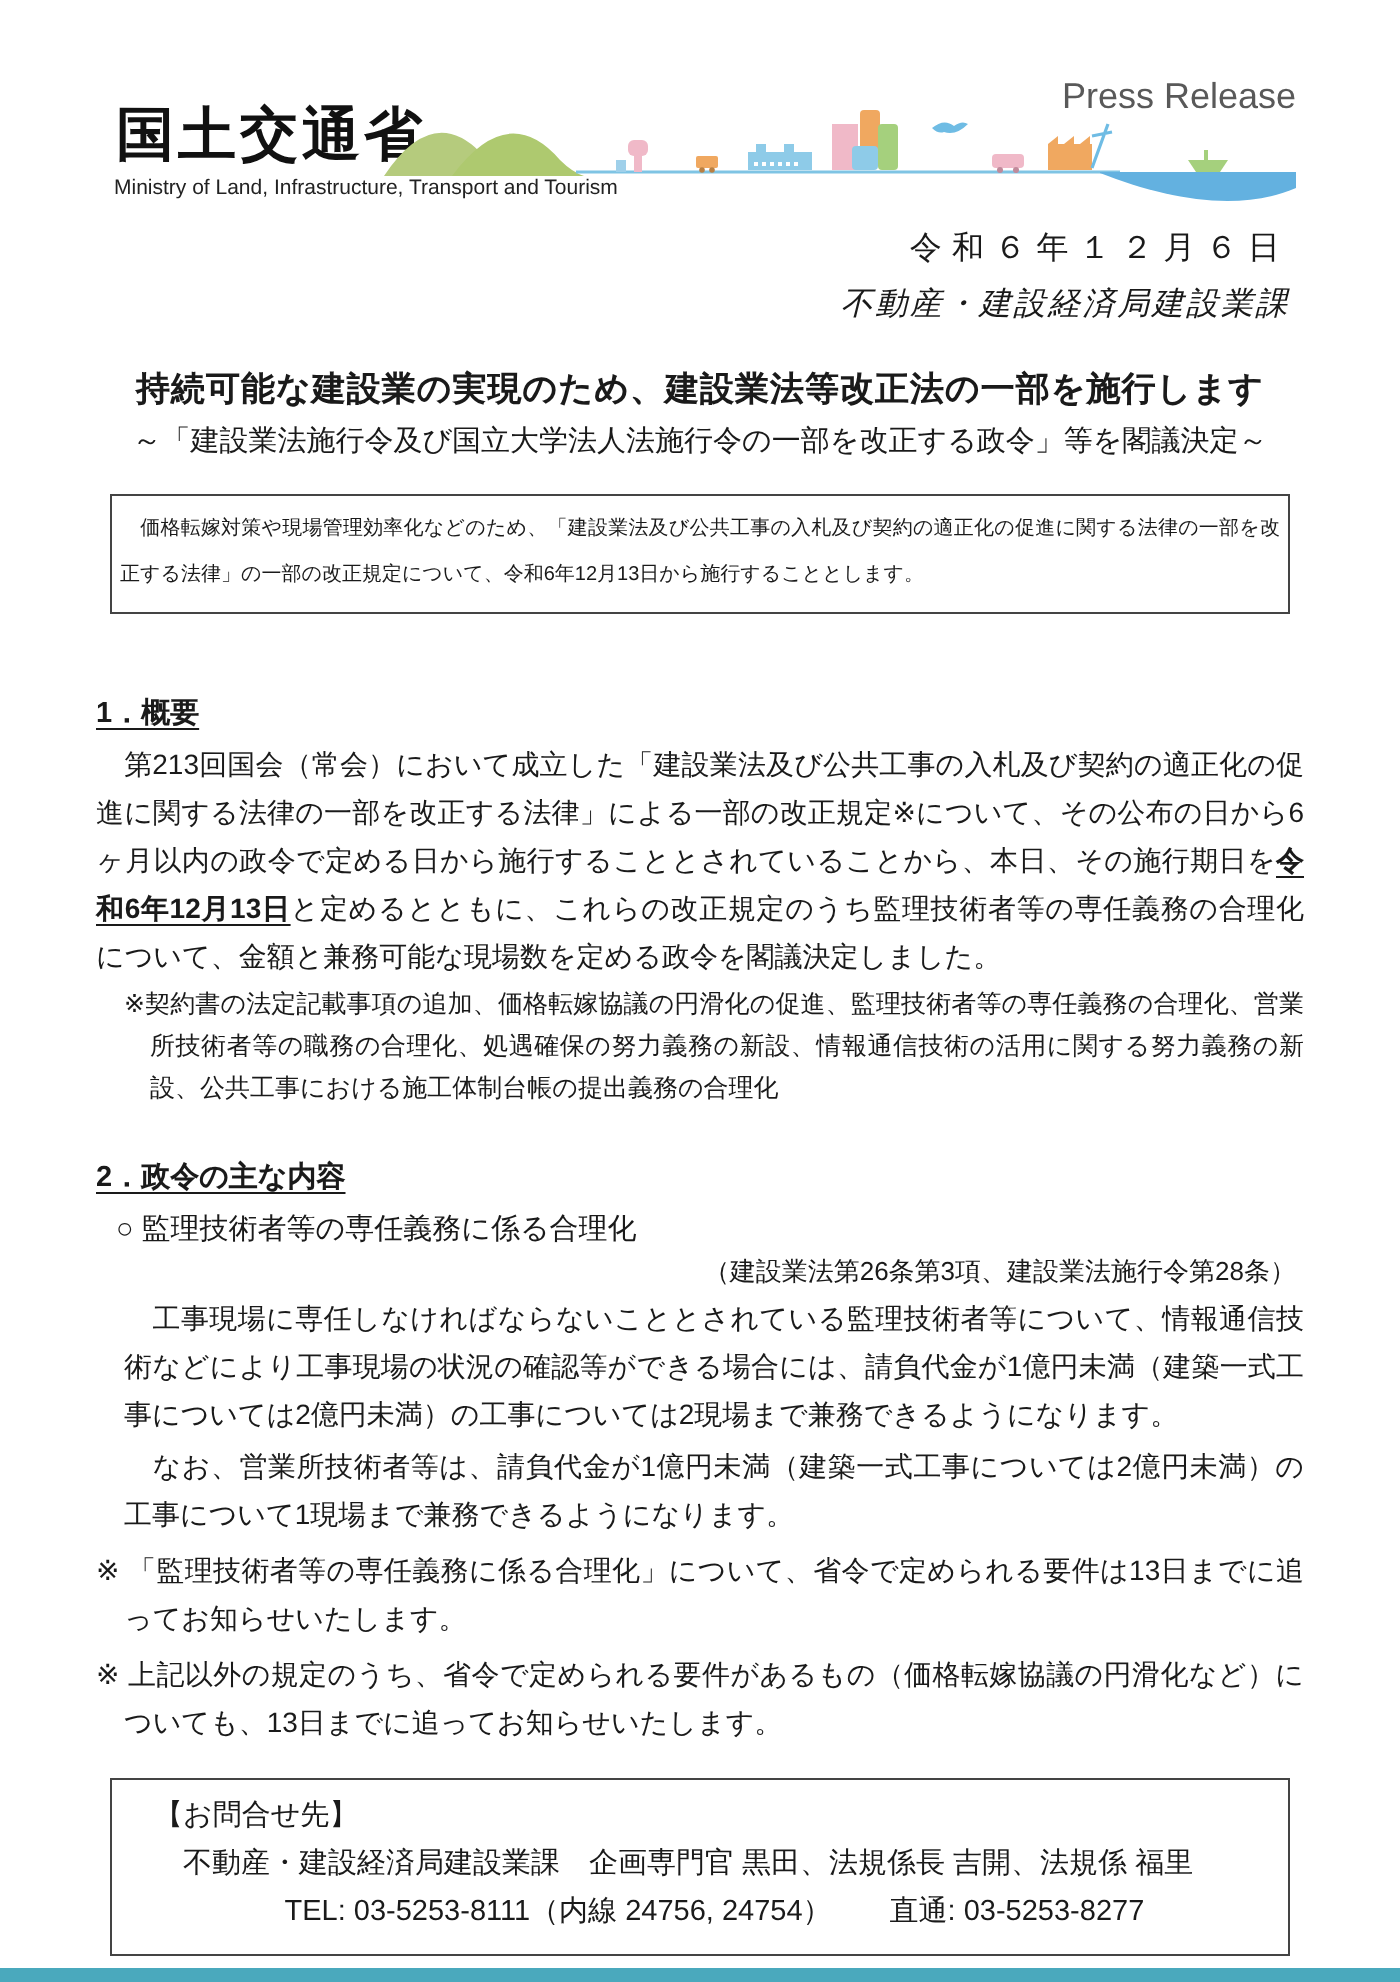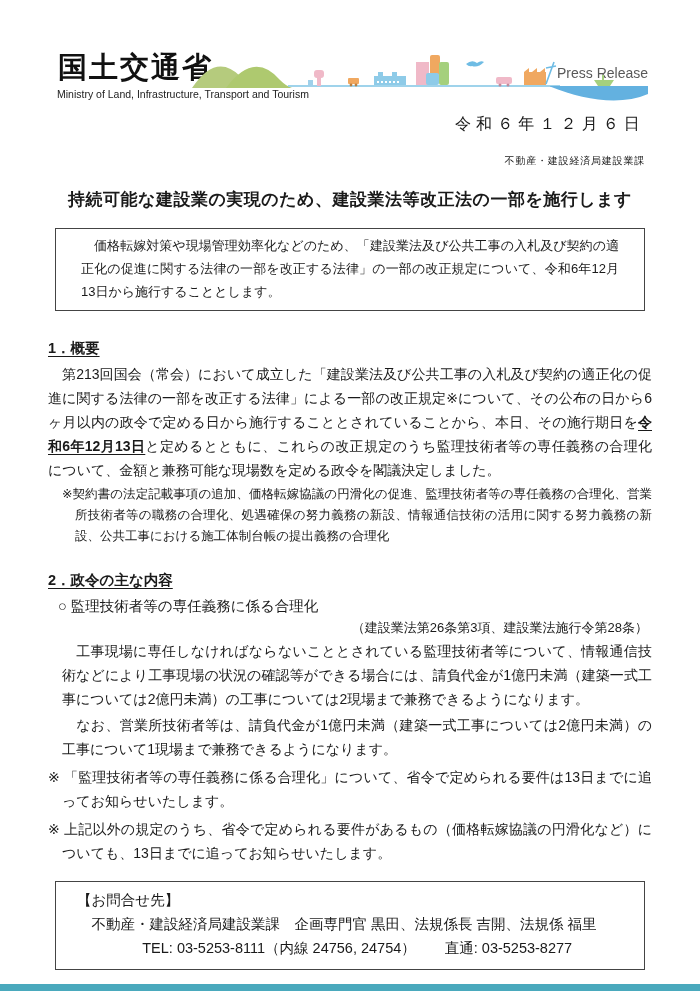--- a/index.html
+++ b/index.html
@@ -5,33 +5,33 @@
   html,body { margin:0; padding:0; background:#fff; }
   .page {
     position:relative; width:700px; height:991px; background:#ffffff;
     font-family:"Liberation Sans","DejaVu Sans",sans-serif; color:#1a1a1a;
     overflow:hidden; margin:0 auto;
   }
   
   .header { position:relative; height:108px; }
   .logo-ja { position:absolute; left:58px; top:48px; font-size:29px; font-weight:bold; letter-spacing:2px; color:#111; }
   .logo-en { position:absolute; left:57px; top:88px; font-size:10.5px; color:#222; }
-  .press-release { position:absolute; right:52px; top:38px; font-size:14px; color:#595959;margin-top:27px; }
+  .press-release { position:absolute; right:52px; top:38px; font-size:18px; color:#595959; }
   .hero-svg { position:absolute; left:188px; top:36px; }
   
   .meta { text-align:right; padding:6px 55px 0; }
   .meta-date { font-size:16px; letter-spacing:0.32em; }
-  .meta-dept { font-size:10px; letter-spacing:0.08em; margin-top:19px; }
+  .meta-dept { font-size:16px; letter-spacing:0.08em; margin-top:7px;font-style:italic; }
   
   .title { text-align:center; font-size:17px; font-weight:bold; margin-top:20px; letter-spacing:0.5px; }
   .subtitle { text-align:center; font-size:14.5px; margin-top:5px; }
   
   .summary-box {
-    border:1.5px solid #444; margin:17px 55px 4px; padding:5px 25px 7px;
-    font-size:13px; line-height:23px; text-align:justify;
+    border:1.5px solid #444; margin:17px 55px 16px; padding:5px 4px 7px;
+    font-size:10px; line-height:23px; text-align:justify;
   }
   .content { padding:0 48px; }
   .sec-heading { font-size:14.5px; font-weight:bold; margin-top:24px;
     text-decoration:underline; text-underline-offset:3px; display:inline-block; }
   .body-para { font-size:14px; line-height:24px; text-align:justify; margin-top:4px; }
   .bold-underline { font-weight:bold; text-decoration:underline; text-underline-offset:3px; }
   .fine-note { font-size:12.5px; line-height:21px; margin-top:2px;
     padding-left:27px; text-indent:-13px; text-align:justify; }
   .circle-item { font-size:14.5px; margin-top:7px; padding-left:10px; }
   .law-ref { font-size:13px; text-align:right; margin-top:3px; padding-right:4px; }
@@ -120,20 +120,21 @@
       </g>
     </svg>
   </div>
 
   <div class="meta">
     <div class="meta-date">令和６年１２月６日</div>
     <div class="meta-dept">不動産・建設経済局建設業課</div>
   </div>
 
   <div class="title">持続可能な建設業の実現のため、建設業法等改正法の一部を施行します</div>
+  <div class="subtitle">～「建設業法施行令及び国立大学法人法施行令の一部を改正する政令」等を閣議決定～</div>
 
   <div class="summary-box">　価格転嫁対策や現場管理効率化などのため、「建設業法及び公共工事の入札及び契約の適正化の促進に関する法律の一部を改正する法律」の一部の改正規定について、令和6年12月13日から施行することとします。</div>
 
   <div class="content">
 
     <div>
       <span class="sec-heading">1．概要</span>
     </div>
     <div class="body-para"><span>　第213回国会（常会）において成立した「建設業法及び公共工事の入札及び契約の適正化の促進に関する法律の一部を改正する法律」による一部の改正規定※について、その公布の日から6ヶ月以内の政令で定める日から施行することとされていることから、本日、その施行期日を</span><span class="bold-underline">令和6年12月13日</span><span>と定めるとともに、これらの改正規定のうち監理技術者等の専任義務の合理化について、金額と兼務可能な現場数を定める政令を閣議決定しました。</span></div>
     <div class="fine-note">※契約書の法定記載事項の追加、価格転嫁協議の円滑化の促進、監理技術者等の専任義務の合理化、営業所技術者等の職務の合理化、処遇確保の努力義務の新設、情報通信技術の活用に関する努力義務の新設、公共工事における施工体制台帳の提出義務の合理化</div>

